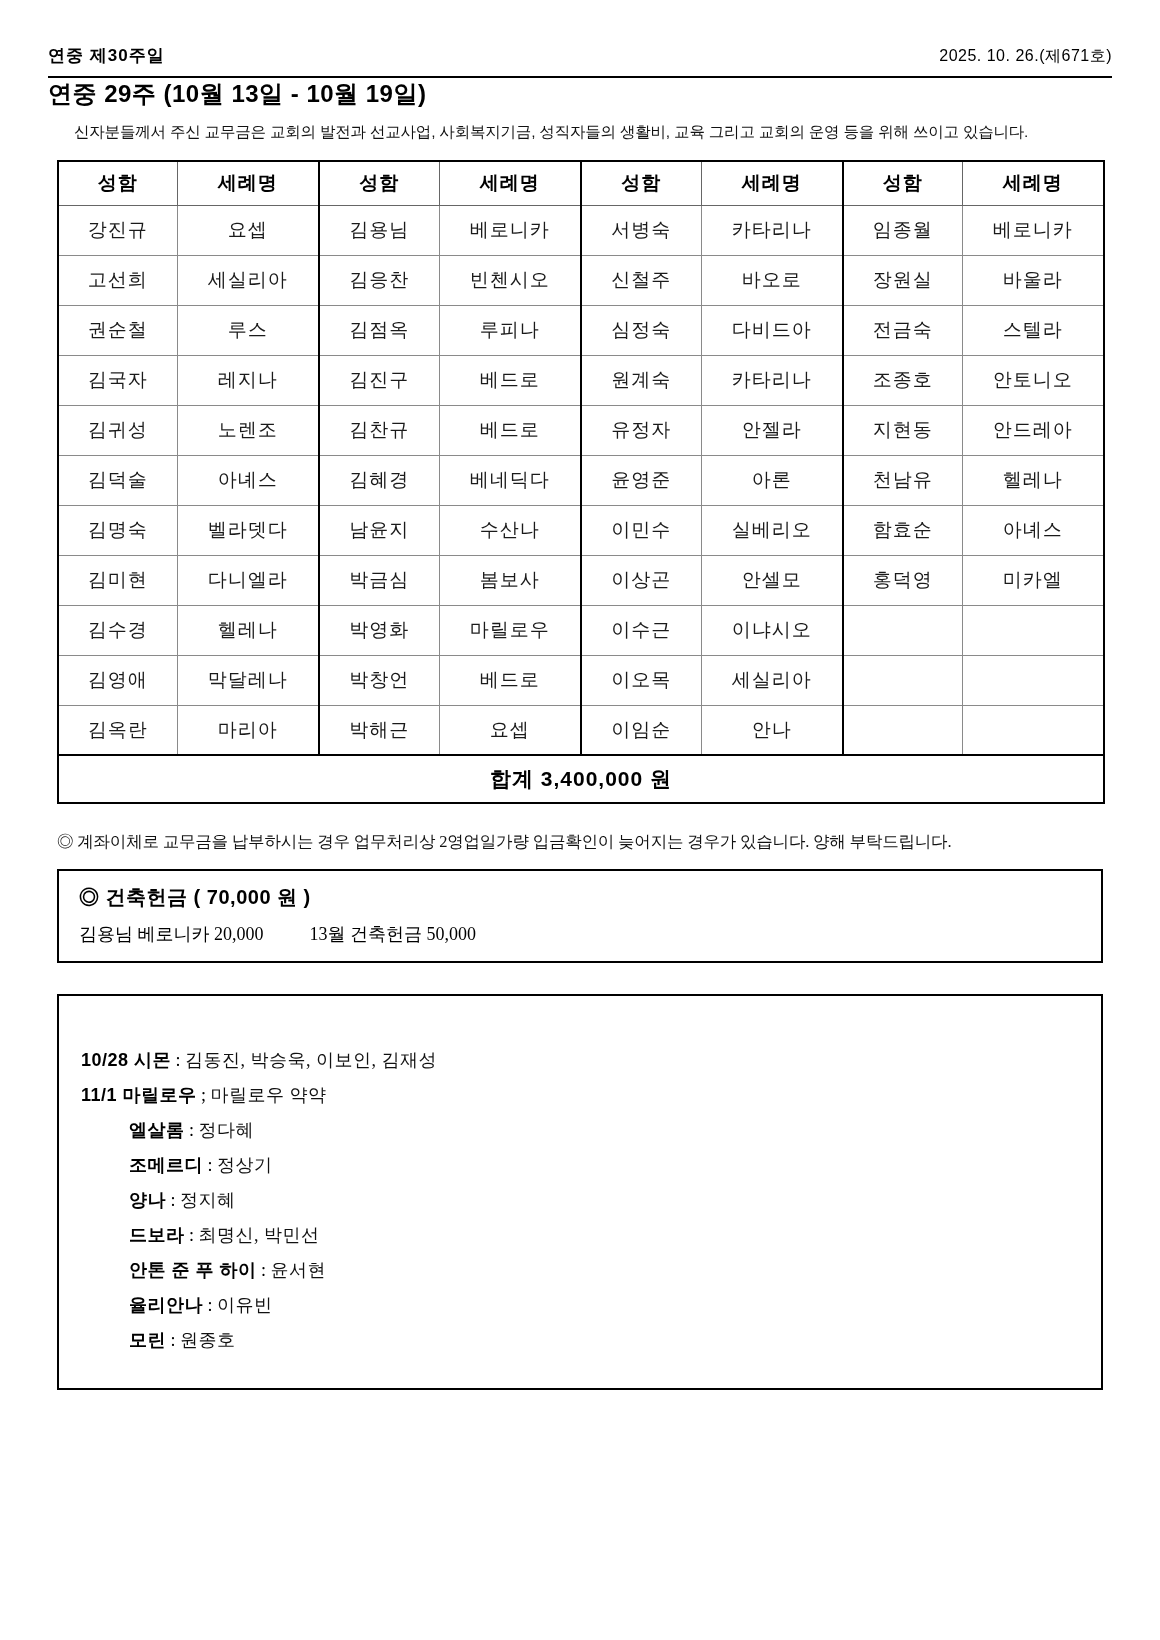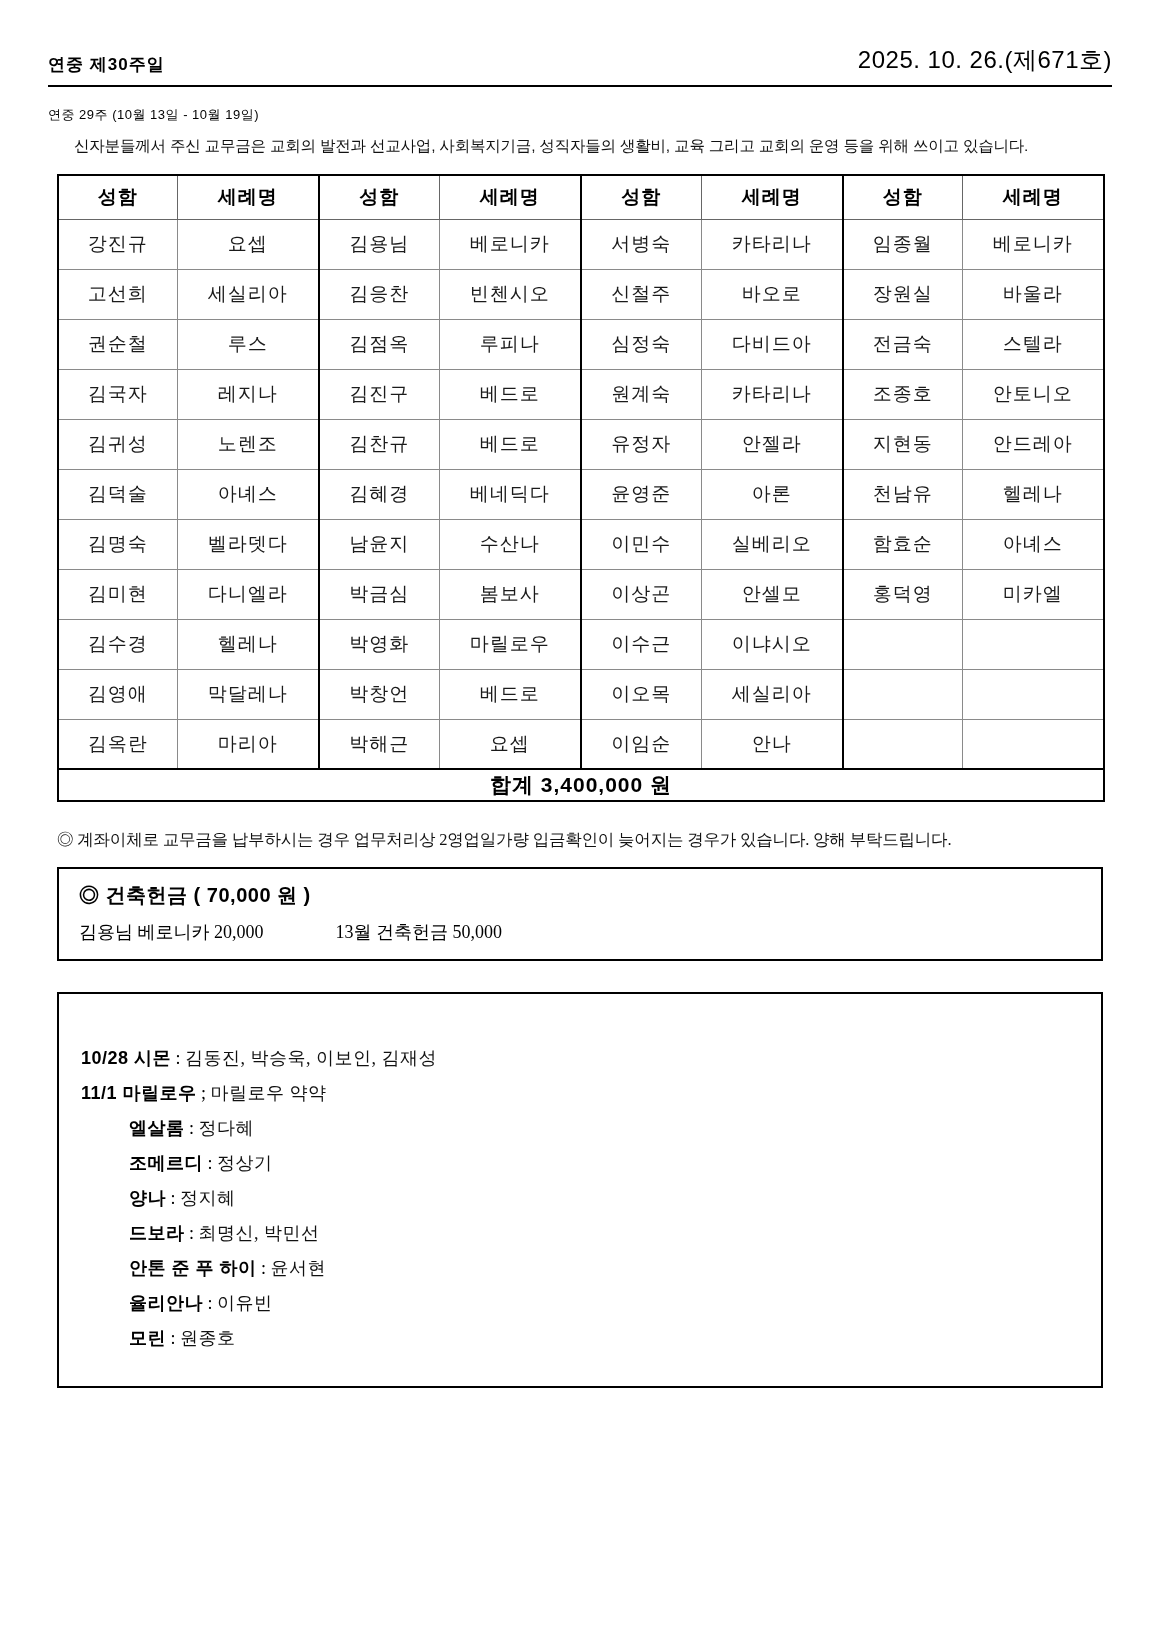--- a/index.html
+++ b/index.html
@@ -5,57 +5,57 @@
   * { margin:0; padding:0; box-sizing:border-box; }
   html,body { background:#ffffff; }
   body {
     width:1160px; height:1640px; overflow:hidden;
     font-family:"Liberation Sans", sans-serif; color:#000;
   }
   .page { width:1160px; height:1640px; padding:44px 48px 0 48px; }
 
   .doc-header { display:flex; justify-content:space-between; align-items:flex-end; }
   .doc-header-left { font-weight:bold; font-size:17px; letter-spacing:1px; }
-  .doc-header-right { font-size:24px; letter-spacing:0.5px; }
+  .doc-header-right { font-size:16px; letter-spacing:0.5px; }
   .rule { border-top:2.5px solid #000; margin-top:9px; }
 
-  .section-title { margin-top:19px; font-weight:normal; font-size:13px; letter-spacing:0.5px; }
+  .section-title { font-weight:bold; font-size:24px; letter-spacing:0.5px; }
   .intro { margin-top:12px; font-size:15.5px; color:#111; text-indent:26px; letter-spacing:-0.2px; }
 
   table.offering {
     border-collapse:collapse; table-layout:fixed;
     width:1046px; margin:17px 0 0 9px;
     border:2.5px solid #000;
   }
   table.offering th {
     font-weight:bold; font-size:19px; height:44px;
     border:1px solid #666; text-align:center; letter-spacing:1px;
   }
   table.offering td {
     font-family:"Liberation Serif", serif;
     font-size:19px; height:50px; text-align:center;
     border:1px solid #8a8a8a; color:#1a1a1a; letter-spacing:1px;
   }
   table.offering .pair-start { border-left:2.5px solid #000; }
   table.offering tfoot td {
     border-top:2.5px solid #000;
     font-family:"Liberation Sans", sans-serif;
-    font-weight:bold; font-size:21px; height:32px; color:#000; letter-spacing:1px;
+    font-weight:bold; font-size:21px; height:48px; color:#000; letter-spacing:1px;
   }
 
   .note {
     margin:27px 0 0 9px; font-family:"Liberation Serif", serif;
     font-size:16.5px; color:#111; letter-spacing:-0.2px;
   }
 
   .box { width:1046px; margin-left:9px; border:2.5px solid #000; }
   .box-building { margin-top:16px; padding:13px 27px 15px 20px; }
   .box-building-title { font-weight:bold; font-size:20px; letter-spacing:0.5px; }
   .box-building-items { margin-top:11px; font-family:"Liberation Serif", serif; font-size:18px; }
-  .box-building-items .b-item + .b-item { margin-left:72px; }
+  .box-building-items .b-item + .b-item { margin-left:46px; }
 
   .box-feast { margin-top:31px; padding:25px 20px 30px 22px; }
   .box-feast-title { font-weight:bold; font-size:21px; letter-spacing:0.5px; }
   .feast-list { margin-top:22px; }
   .feast-line { font-size:18px; line-height:35px; white-space:nowrap; }
   .feast-line.indent { padding-left:48px; }
   .feast-label { font-weight:bold; letter-spacing:0.5px; }
   .feast-sep { font-family:"Liberation Serif", serif; }
   .feast-names { font-family:"Liberation Serif", serif; color:#111; letter-spacing:0.5px; }
 </style>

